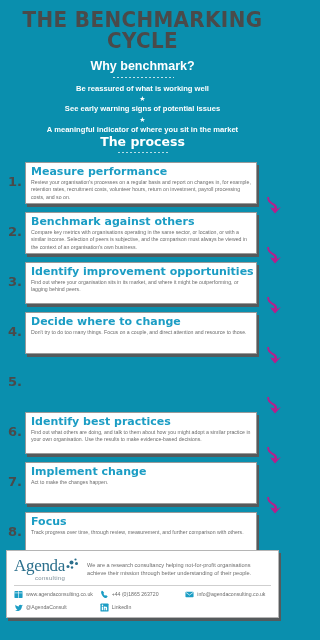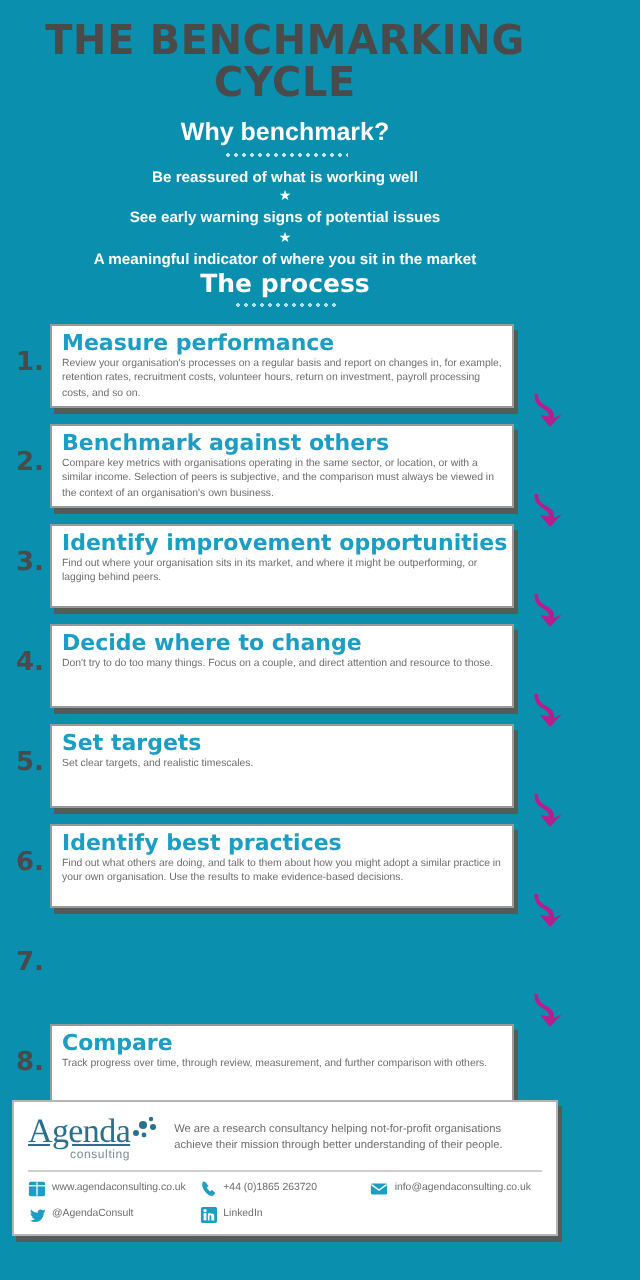--- a/index.html
+++ b/index.html
@@ -167,21 +167,20 @@
     flex: 0 0 auto;
     position: relative;
     padding-right: 4px;
   }
   .logo-word {
     color: #2b6f8c;
     font-size: 17px;
     line-height: 1;
     font-family: "Liberation Serif", serif;
     letter-spacing: -0.3px;
-    text-decoration: underline;
   }
   .logo-sub {
     color: #7c8d96;
     font-size: 6px;
     text-align: right;
     line-height: 1;
     margin-top: 1px;
     letter-spacing: 0.3px;
   }
   .logo-dots {
@@ -289,51 +288,51 @@
         <div class="card-title">Decide where to change</div>
         <div class="card-body">Don't try to do too many things. Focus on a couple, and direct attention and resource to those.</div>
       </div>
       <svg class="arrow" viewBox="0 0 16 18">
         <path d="M3 1 C3 8, 11 6, 11 12 L11 13 L15 11 L9 17.5 L4 11.5 L8.5 12.2 C8.5 7.5, 1 9, 1.2 1 Z" fill="#b51f8c"></path>
       </svg>
     </div>
 
     <div class="step">
       <div class="step-num">5.</div>
-      <div class="card">
-        <div class="card-title">Set targets</div>
-        <div class="card-body">Set clear targets, and realistic timescales.</div>
-      </div>
       <svg class="arrow" viewBox="0 0 16 18">
         <path d="M3 1 C3 8, 11 6, 11 12 L11 13 L15 11 L9 17.5 L4 11.5 L8.5 12.2 C8.5 7.5, 1 9, 1.2 1 Z" fill="#b51f8c"></path>
       </svg>
     </div>
 
     <div class="step">
       <div class="step-num">6.</div>
       <div class="card">
         <div class="card-title">Identify best practices</div>
         <div class="card-body">Find out what others are doing, and talk to them about how you might adopt a similar practice in your own organisation. Use the results to make evidence-based decisions.</div>
       </div>
       <svg class="arrow" viewBox="0 0 16 18">
         <path d="M3 1 C3 8, 11 6, 11 12 L11 13 L15 11 L9 17.5 L4 11.5 L8.5 12.2 C8.5 7.5, 1 9, 1.2 1 Z" fill="#b51f8c"></path>
       </svg>
     </div>
 
     <div class="step">
       <div class="step-num">7.</div>
+      <div class="card">
+        <div class="card-title">Implement change</div>
+        <div class="card-body">Act to make the changes happen.</div>
+      </div>
       <svg class="arrow" viewBox="0 0 16 18">
         <path d="M3 1 C3 8, 11 6, 11 12 L11 13 L15 11 L9 17.5 L4 11.5 L8.5 12.2 C8.5 7.5, 1 9, 1.2 1 Z" fill="#b51f8c"></path>
       </svg>
     </div>
 
     <div class="step">
       <div class="step-num">8.</div>
       <div class="card">
-        <div class="card-title">Compare</div>
+        <div class="card-title">Focus</div>
         <div class="card-body">Track progress over time, through review, measurement, and further comparison with others.</div>
       </div>
     </div>
 
   </div>
 
   <div class="footer">
     <div class="brand-row">
       <div class="logo">
         <div class="logo-word">Agenda</div>

